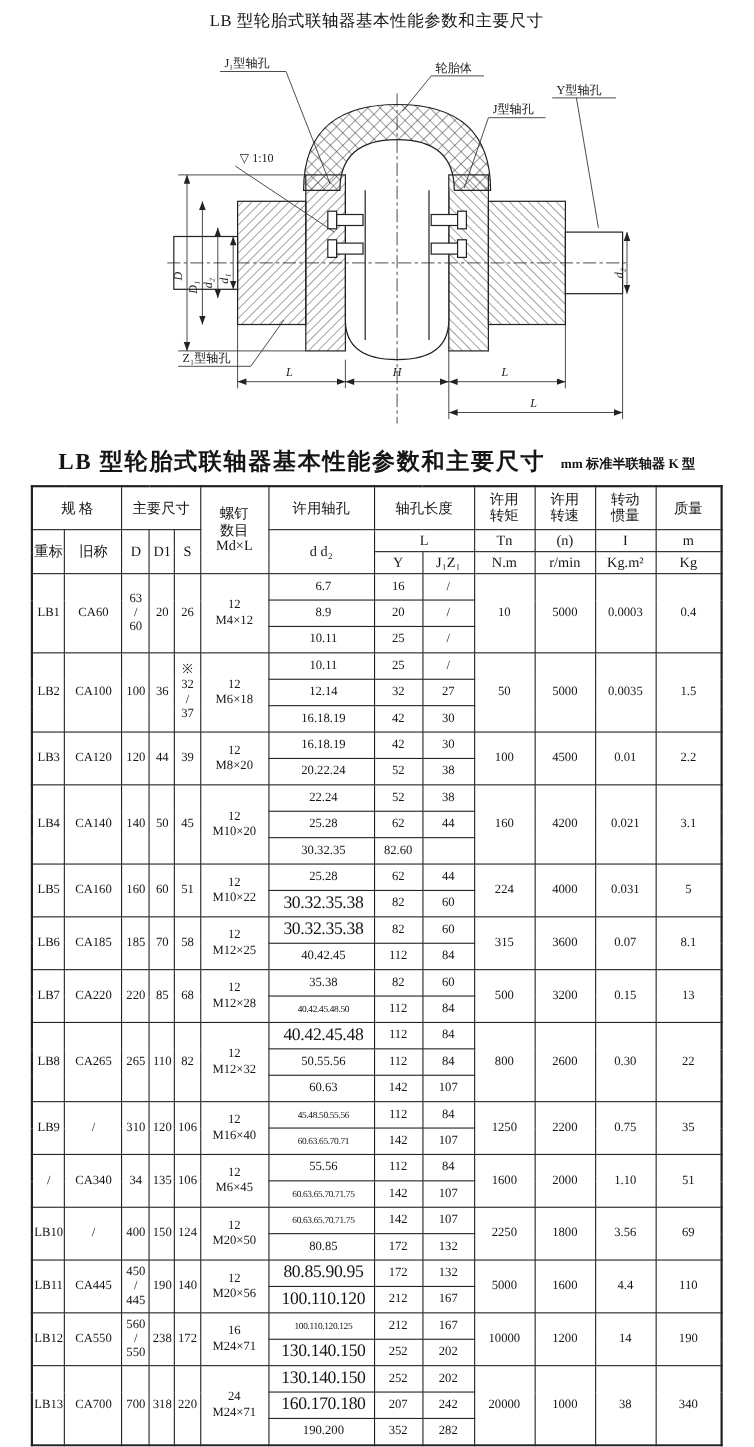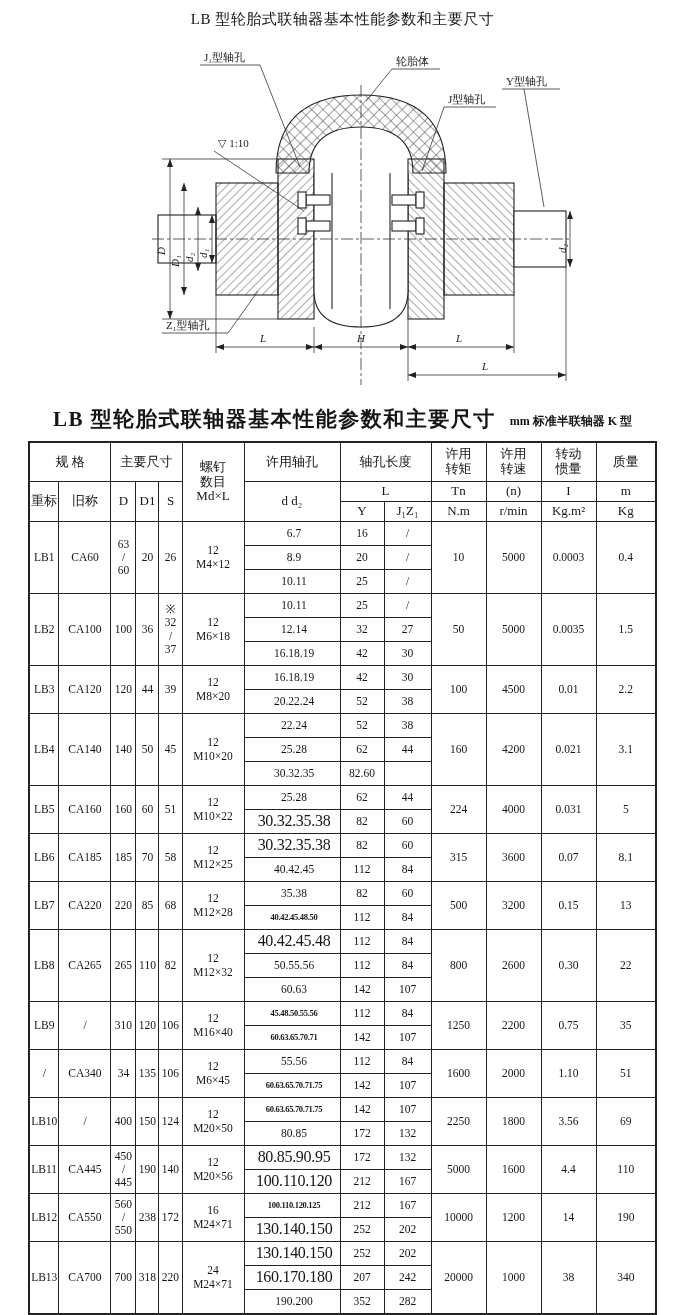--- a/index.html
+++ b/index.html
@@ -26,21 +26,21 @@
     border:1px solid #222; text-align:center; padding:0 1px;
     font-size:11.5px; line-height:1.15; white-space:pre-line; overflow:hidden;
   }
   .spec th { font-weight:normal; font-size:13px; }
   .spec thead tr:first-child th { height:38px; }
   .spec thead tr:nth-child(2) th { height:19px; }
   .spec thead tr:nth-child(3) th { height:19px; }
   .spec td { height:23px; }
   td.dcol { text-align:center; padding-left:5px; }
   td.t1 { font-size:16px; letter-spacing:-0.3px; }
-  td.t2 { font-size:8.5px; letter-spacing:-0.3px; font-weight:bold; }
+  td.t2 { font-size:8.5px; letter-spacing:-0.3px; font-weight:normal; }
 </style>
 </head>
 <body>
 
 <div class="page-title">
   <span>LB 型</span><span class="bold-part">轮胎式联轴器</span><span>基本性能参数和主要尺寸</span>
 </div>
 
 <div class="drawing-wrap">
 <svg width="470" height="360" viewBox="0 0 470 360">

